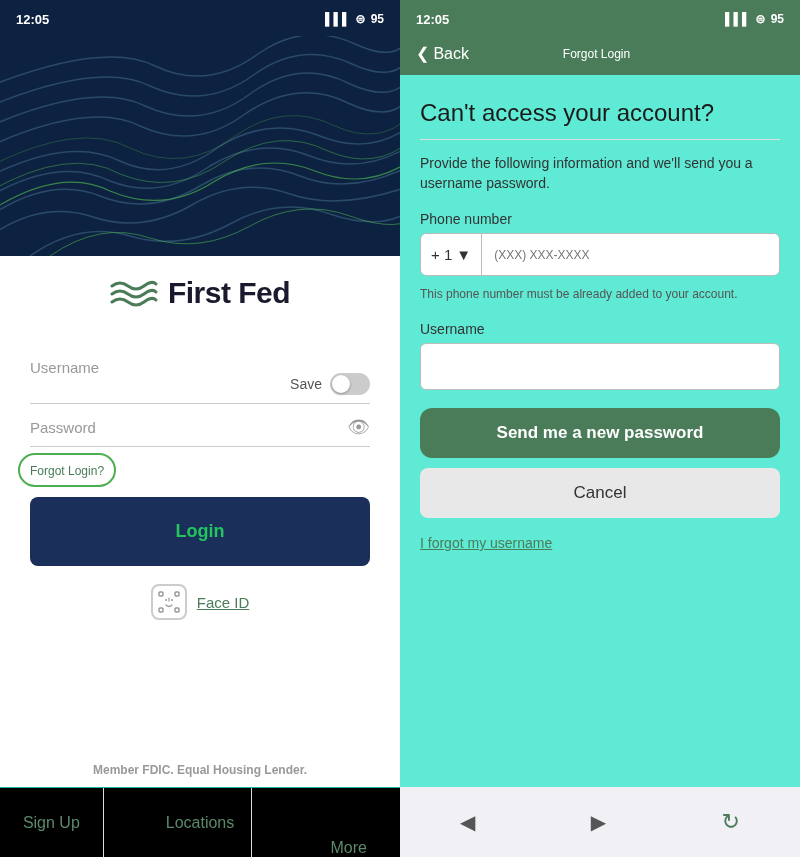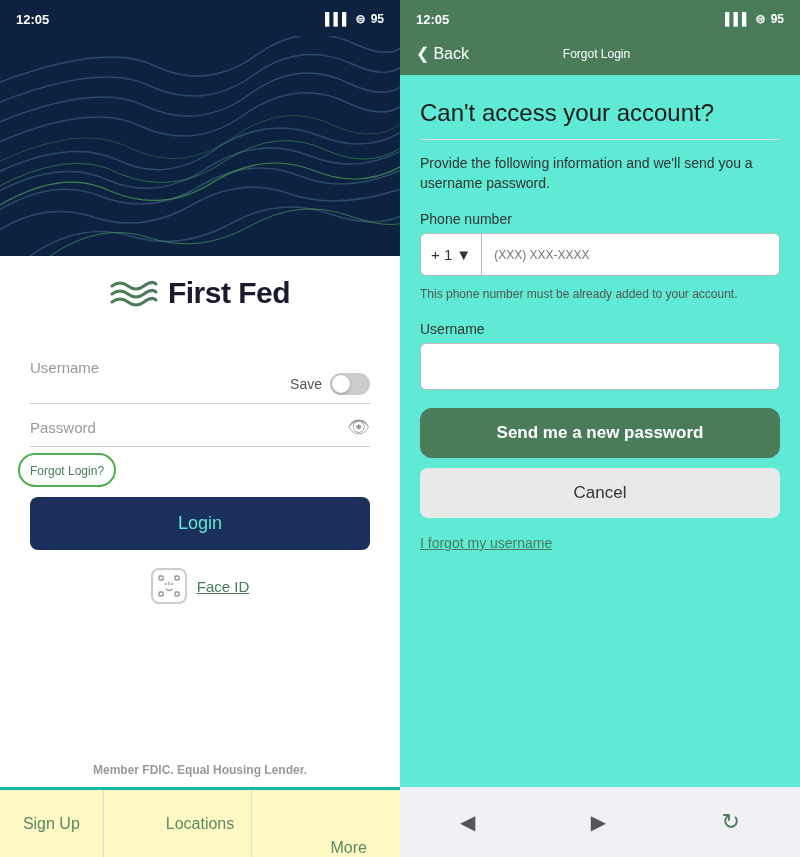--- a/index.html
+++ b/index.html
@@ -149,26 +149,26 @@
       left: -12px;
       right: -12px;
       bottom: -8px;
       border: 2.5px solid #4caf50;
       border-radius: 20px;
     }
 
     .login-btn {
       width: 100%;
       background: #1a2f5a;
-      color: #5eead4;
+      color: #22c55e;
       border: none;
       border-radius: 8px;
-      padding: 16px;
+      padding: 24px;
       font-size: 18px;
-      font-weight: 400;
+      font-weight: 700;
       cursor: pointer;
       margin-top: 8px;
     }
 
     .face-id-row {
       display: flex;
       align-items: center;
       gap: 10px;
       margin-top: 18px;
     }
@@ -194,22 +194,22 @@
     .member-fdic {
       margin-top: auto;
       padding-bottom: 10px;
       font-size: 12px;
       color: #999;
       text-align: center;
       font-weight: bold;
     }
 
     .left-tab-bar {
-      background: #fef9c3;
-      border-top: 3px solid #14b8a6;
+      background: #000000;
+      border-top: 1px solid #14b8a6;
       display: flex;
       height: 70px;
       flex-shrink: 0;
       gap: 45px;
     }
 
     .tab-item {
       flex: 1;
       display: flex;
       align-items: center;

